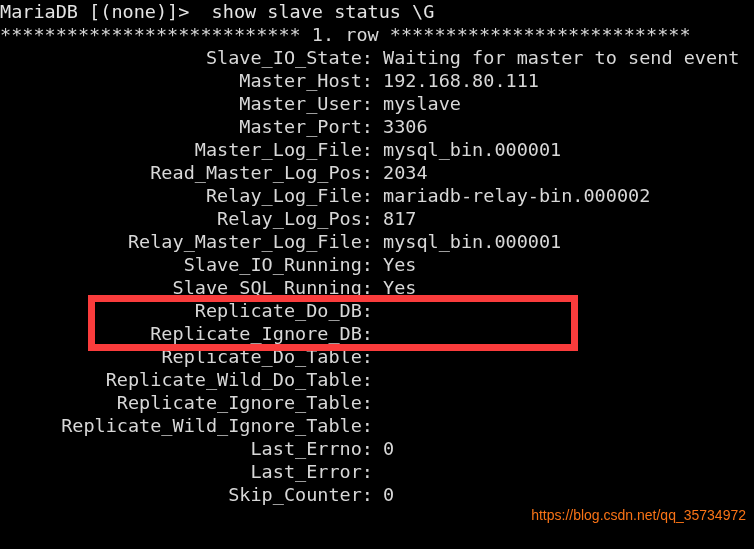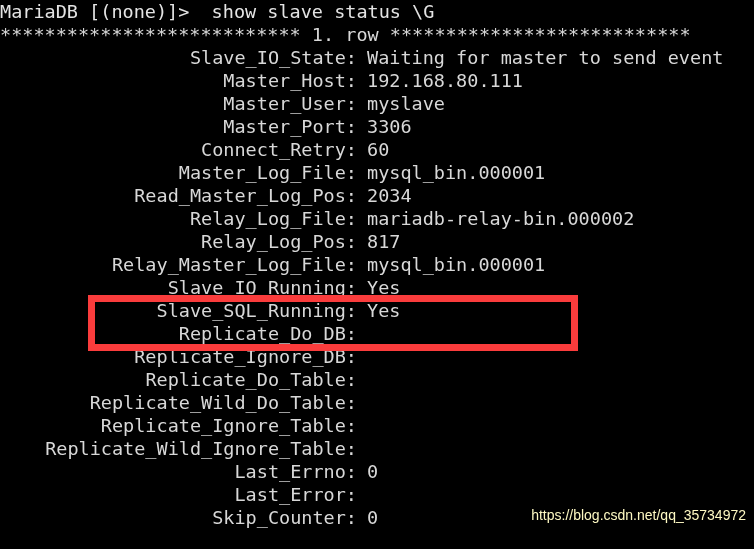--- a/index.html
+++ b/index.html
@@ -34,20 +34,21 @@
   .line.prompt {
     color: #e4e4e4;
   }
   .line.stars {
     color: #d8d8d8;
   }
   .row {
     height: 23px;
     white-space: pre;
     display: block;
+    padding-left: 16px;
   }
   .label {
     display: inline-block;
     width: 357px;
     text-align: right;
     color: #d8d8d8;
   }
   .value {
     display: inline-block;
     padding-left: 10px;
@@ -63,21 +64,21 @@
     box-sizing: border-box;
     pointer-events: none;
     z-index: 5;
   }
   #watermark {
     position: absolute;
     right: 8px;
     bottom: 22px;
     font-family: "Liberation Sans", sans-serif;
     font-size: 14px;
-    color: #fef9c3;
+    color: #f97316;
     letter-spacing: 0px;
     white-space: nowrap;
     z-index: 6;
   }
 </style>
 </head>
 <body>
 
 <div id="terminal">
 
@@ -88,21 +89,20 @@
     <div class="line stars">*************************** 1. row ***************************</div>
 
     <div class="row"><span class="label">Slave_IO_State:</span><span class="value">Waiting for master to send event</span></div>
 
     <div class="row"><span class="label">Master_Host:</span><span class="value">192.168.80.111</span></div>
 
     <div class="row"><span class="label">Master_User:</span><span class="value">myslave</span></div>
 
     <div class="row"><span class="label">Master_Port:</span><span class="value">3306</span></div>
 
-    <div class="row"><span class="label">Connect_Retry:</span><span class="value">60</span></div>
 
     <div class="row"><span class="label">Master_Log_File:</span><span class="value">mysql_bin.000001</span></div>
 
     <div class="row"><span class="label">Read_Master_Log_Pos:</span><span class="value">2034</span></div>
 
     <div class="row"><span class="label">Relay_Log_File:</span><span class="value">mariadb-relay-bin.000002</span></div>
 
     <div class="row"><span class="label">Relay_Log_Pos:</span><span class="value">817</span></div>
 
     <div class="row"><span class="label">Relay_Master_Log_File:</span><span class="value">mysql_bin.000001</span></div>

